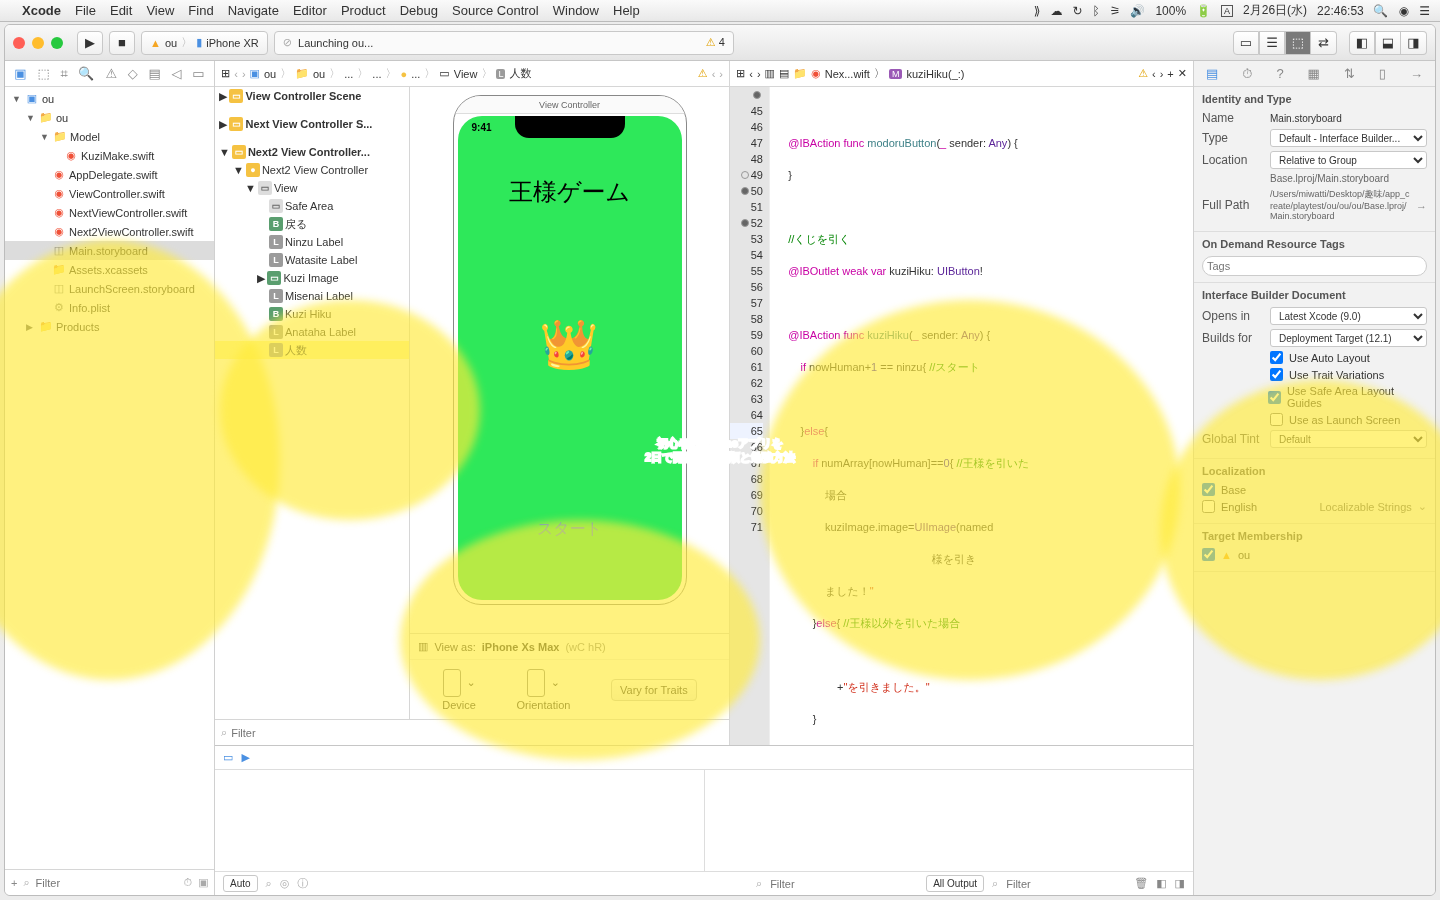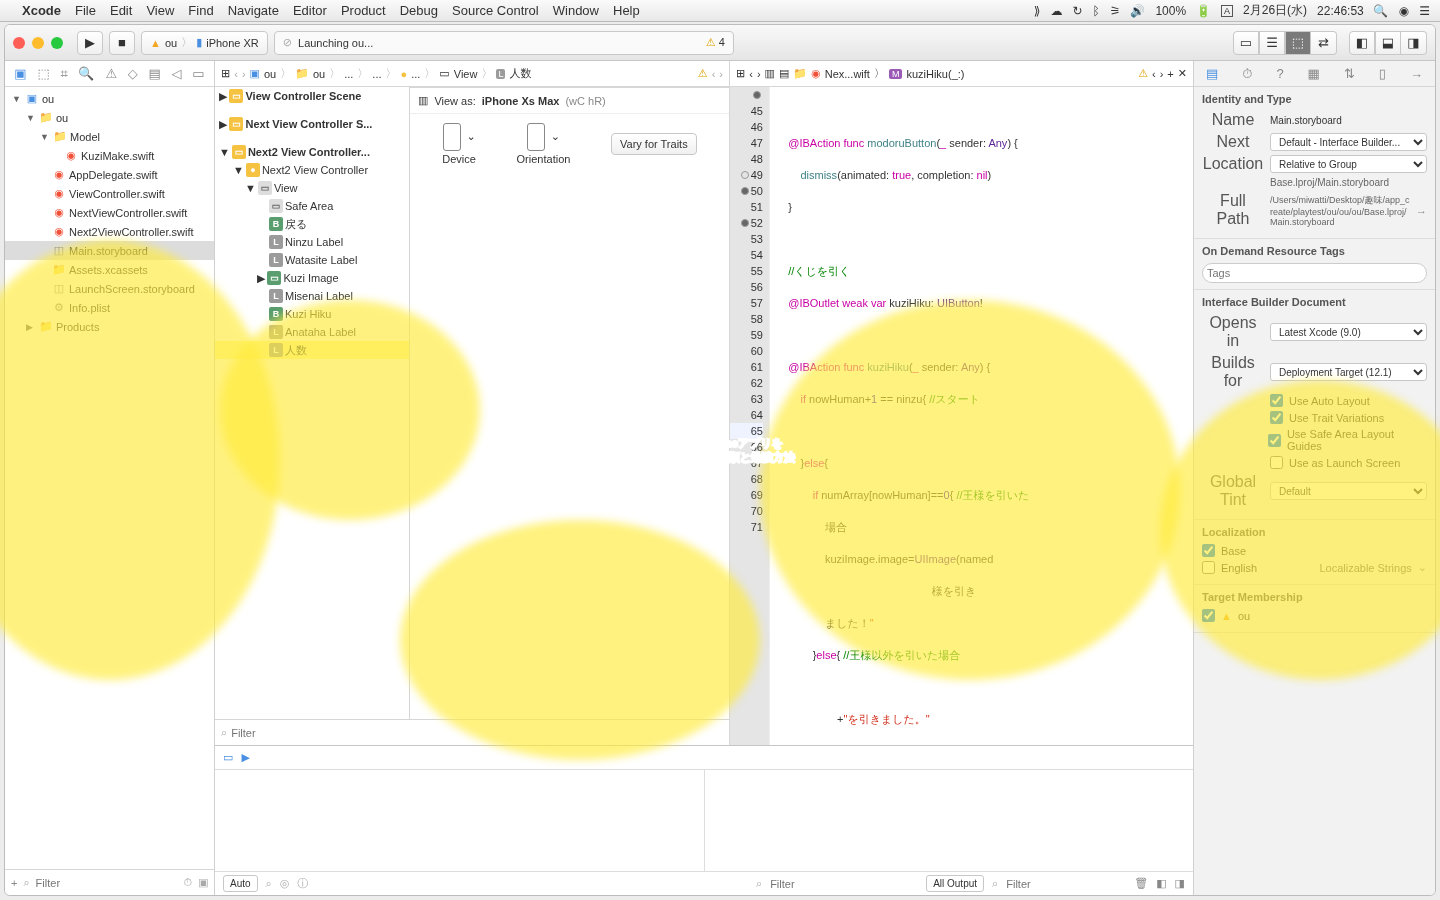--- a/index.html
+++ b/index.html
@@ -73,21 +73,21 @@
 .code{flex:1;padding-left:6px;white-space:pre}
 .code div{height:16px}
 .kw{color:#c800a4}.type{color:#5c2699}.str{color:#d12f1b}.num{color:#1c00cf}.cmt{color:#008400}.fn{color:#3e8087}
 .insp{width:242px;background:#f2f2f2;border-left:1px solid #d0d0d0;display:flex;flex-direction:column;overflow:auto}
 .insp-tabs{height:26px;border-bottom:1px solid #d6d6d6;display:flex;align-items:center;justify-content:space-around}
 .insp-tabs span{font-size:13px;color:#888}
 .insp-tabs span.active{color:#4a90e2}
 .insp-section{padding:6px 8px;border-bottom:1px solid #ddd}
 .insp-section h4{font-size:11px;font-weight:600;color:#555;margin-bottom:6px}
 .insp-row{display:flex;align-items:center;margin-bottom:4px;gap:6px}
-.insp-row label{width:62px;text-align:center;font-size:16px;color:#555}
+.insp-row label{width:62px;text-align:left;font-size:12px;color:#555}
 .insp-row .val{flex:1;font-size:10px}
 .insp-row select,.insp-row input[type=text]{flex:1;height:18px;border:1px solid #c8c8c8;border-radius:3px;background:#fff;font-size:10px;padding:0 4px}
 .insp-row input[type=checkbox]{margin:0}
 .debug{height:150px;border-top:1px solid #c6c6c6;background:#fff;display:flex;flex-direction:column}
 .debug-bar{height:24px;border-bottom:1px solid #ddd;display:flex;align-items:center;padding:0 8px;gap:8px}
 .debug-body{flex:1;display:flex}
 .debug-left{flex:1;border-right:1px solid #ddd}
 .debug-right{flex:1;display:flex;flex-direction:column}
 .debug-bottom{height:24px;border-top:1px solid #ddd;display:flex;align-items:center;padding:0 8px;gap:8px}
 .debug-bottom input{flex:1;border:none;outline:none;font-size:11px}
@@ -364,20 +364,32 @@
                   <span class="oi lbl">L</span>
                   <span>Anataha Label</span>
                 </div>
             <div class="outline-row hl">
                   <span style="width:48px"></span>
                   <span class="oi lbl">L</span>
                   <span>人数</span>
                 </div>
           </div>
           <div class="canvas">
+            <div class="canvas-main">
+              <div class="phone">
+                <div class="phone-top">View Controller</div>
+                <div class="phone-screen">
+                  <div class="notch"></div>
+                  <div class="phone-time">9:41</div>
+                  <div class="game-title">王様ゲーム</div>
+                  <div class="crown">👑</div>
+                  <div class="start-btn">スタート</div>
+                </div>
+              </div>
+            </div>
             <div class="canvas-bottom">
               <div class="viewas">
                 <span>▥</span>
                 <span>View as:</span>
                 <b>iPhone Xs Max</b>
                 <span style="color:#888">(wC hR)</span>
               </div>
               <div class="devicebar">
                 <div class="dev">
                       <div style="display:flex;gap:6px;align-items:center">
@@ -450,21 +462,20 @@
                 <div>66</div>
                 <div>67</div>
                 <div>68</div>
                 <div>69</div>
                 <div>70</div>
                 <div>71</div>
             </div>
             <div class="code">
 <div> </div>
 <div>    <span class="kw">@IBAction</span> <span class="kw">func</span> <span class="fn">modoruButton</span>(<span class="kw">_</span> sender: <span class="type">Any</span>) {</div>
-<div>        <span class="fn">dismiss</span>(animated: <span class="kw">true</span>, completion: <span class="kw">nil</span>)</div>
 <div>    }</div>
 <div> </div>
 <div>    <span class="cmt">//くじを引く</span></div>
 <div>    <span class="kw">@IBOutlet</span> <span class="kw">weak</span> <span class="kw">var</span> kuziHiku: <span class="type">UIButton</span>!</div>
 <div> </div>
 <div>    <span class="kw">@IBAction</span> <span class="kw">func</span> <span class="fn">kuziHiku</span>(<span class="kw">_</span> sender: <span class="type">Any</span>) {</div>
 <div>        <span class="kw">if</span> nowHuman+<span class="num">1</span> == ninzu{ <span class="cmt">//スタート</span></div>
 <div> </div>
 <div>        }<span class="kw">else</span>{</div>
 <div>            <span class="kw">if</span> numArray[nowHuman]==<span class="num">0</span>{ <span class="cmt">//王様を引いた</span></div>
@@ -527,21 +538,21 @@
         <span>▯</span>
         <span>→</span>
       </div>
       <div class="insp-section">
         <h4>Identity and Type</h4>
         <div class="insp-row">
             <label>Name</label>
             <span class="val">Main.storyboard</span>
           </div>
         <div class="insp-row">
-            <label>Next</label>
+            <label>Type</label>
             <select><option>Default - Interface Builder...</option></select>
           </div>
         <div class="insp-row">
             <label>Location</label>
             <select><option>Relative to Group</option></select>
           </div>
         <div class="insp-row">
             <label></label>
             <span class="val" style="color:#666">Base.lproj/Main.storyboard</span>
           </div>

